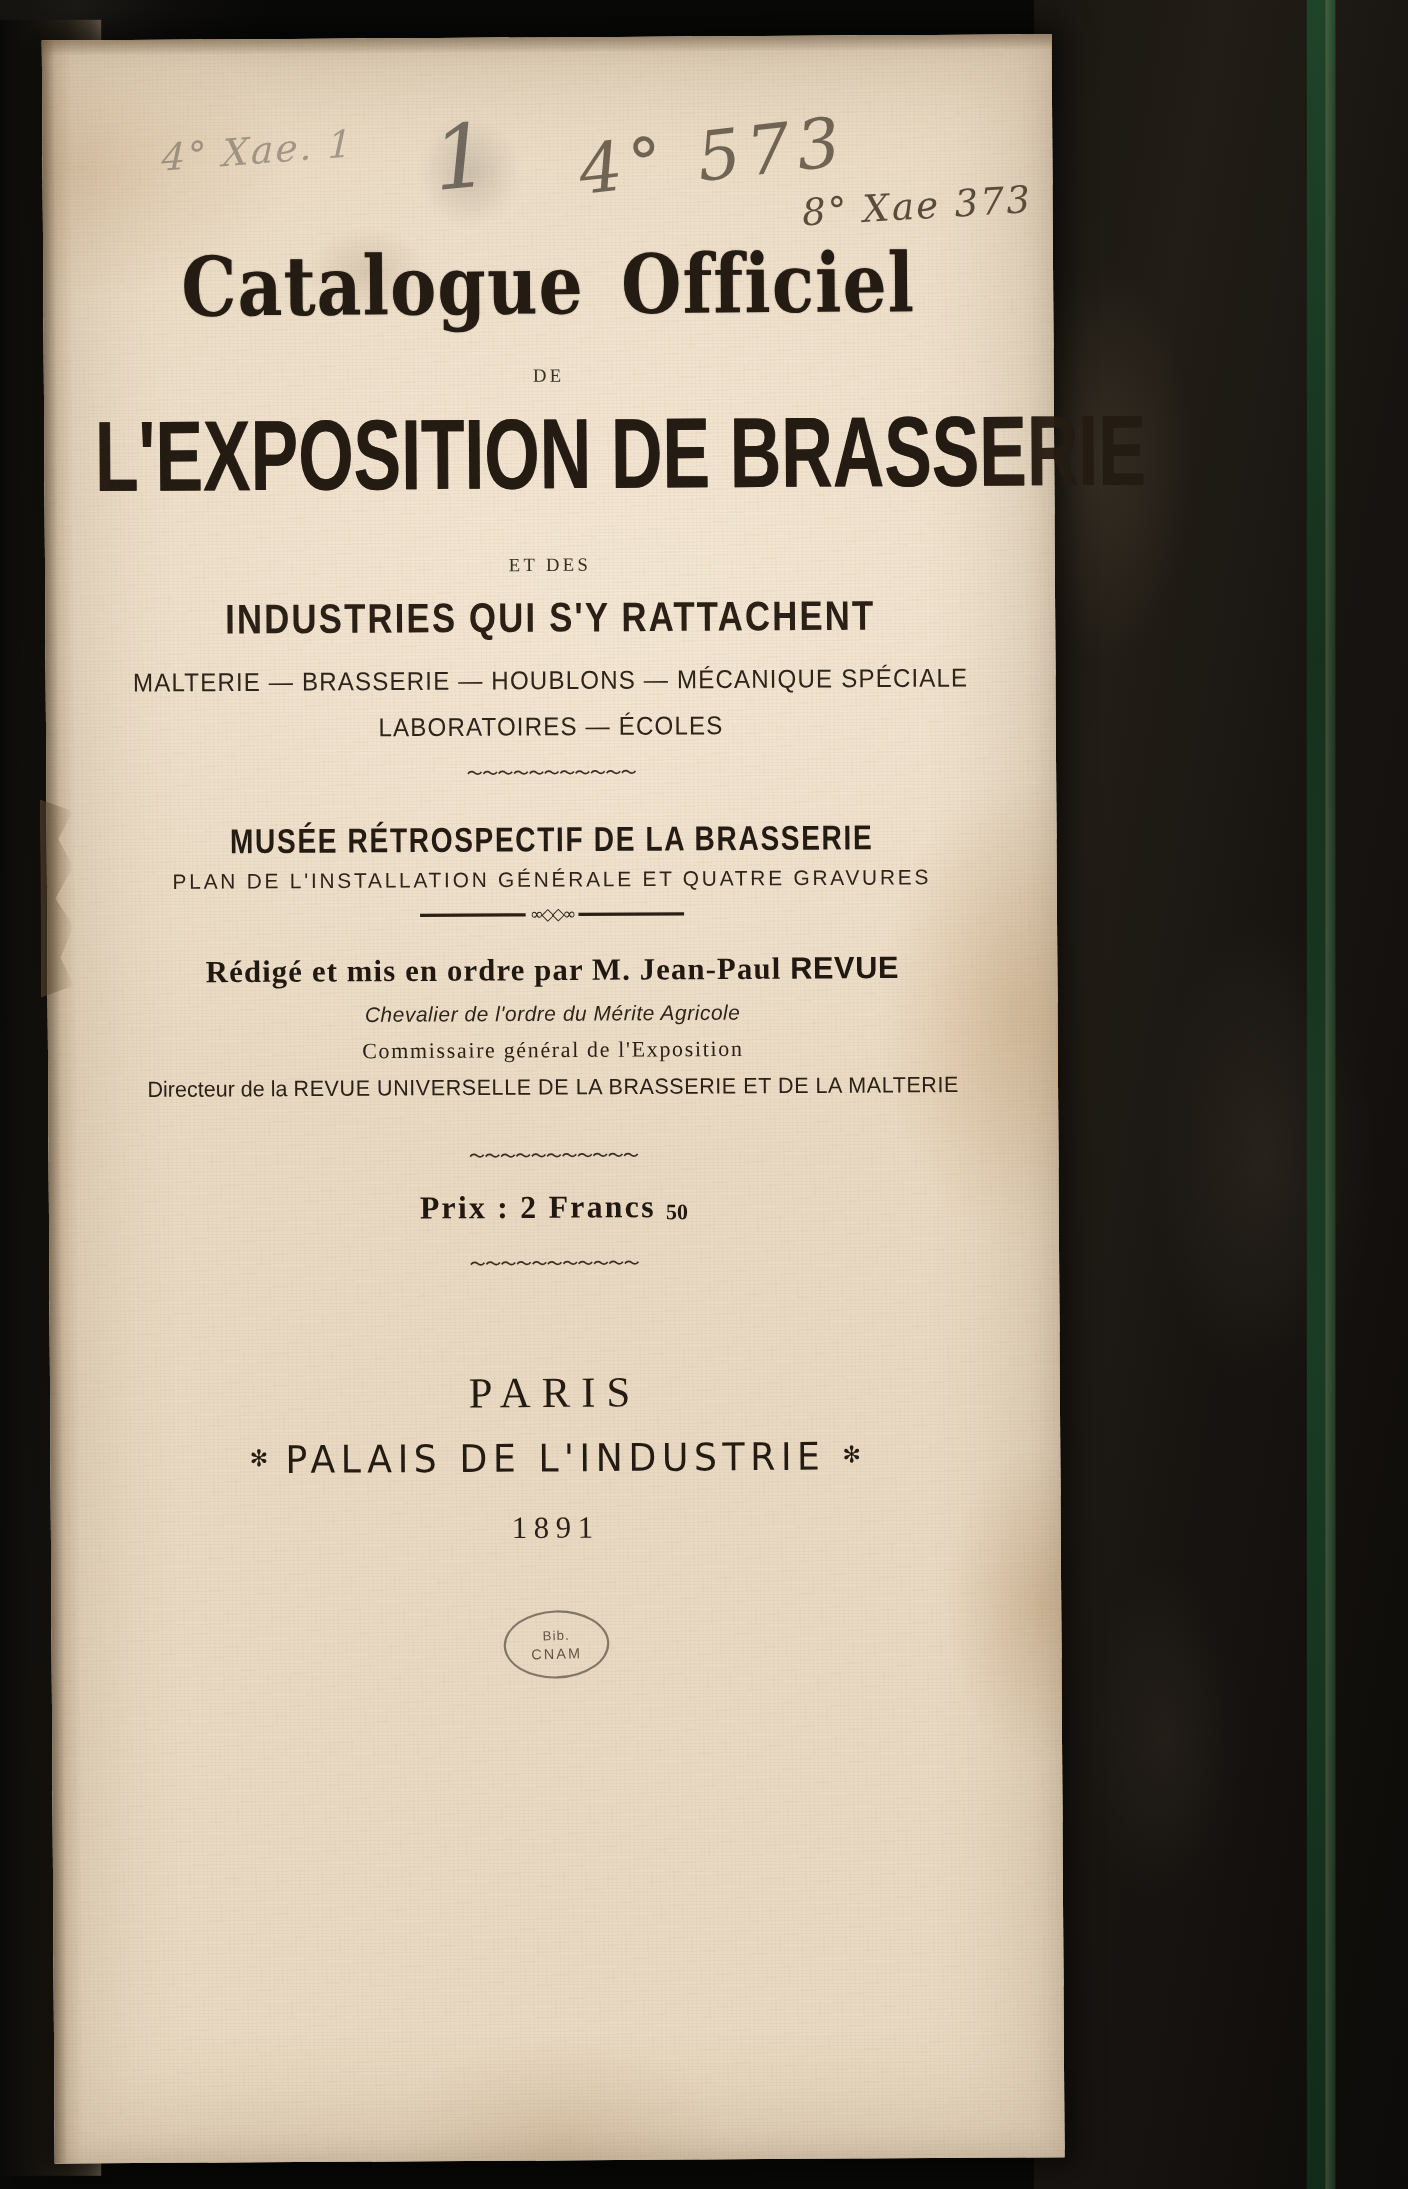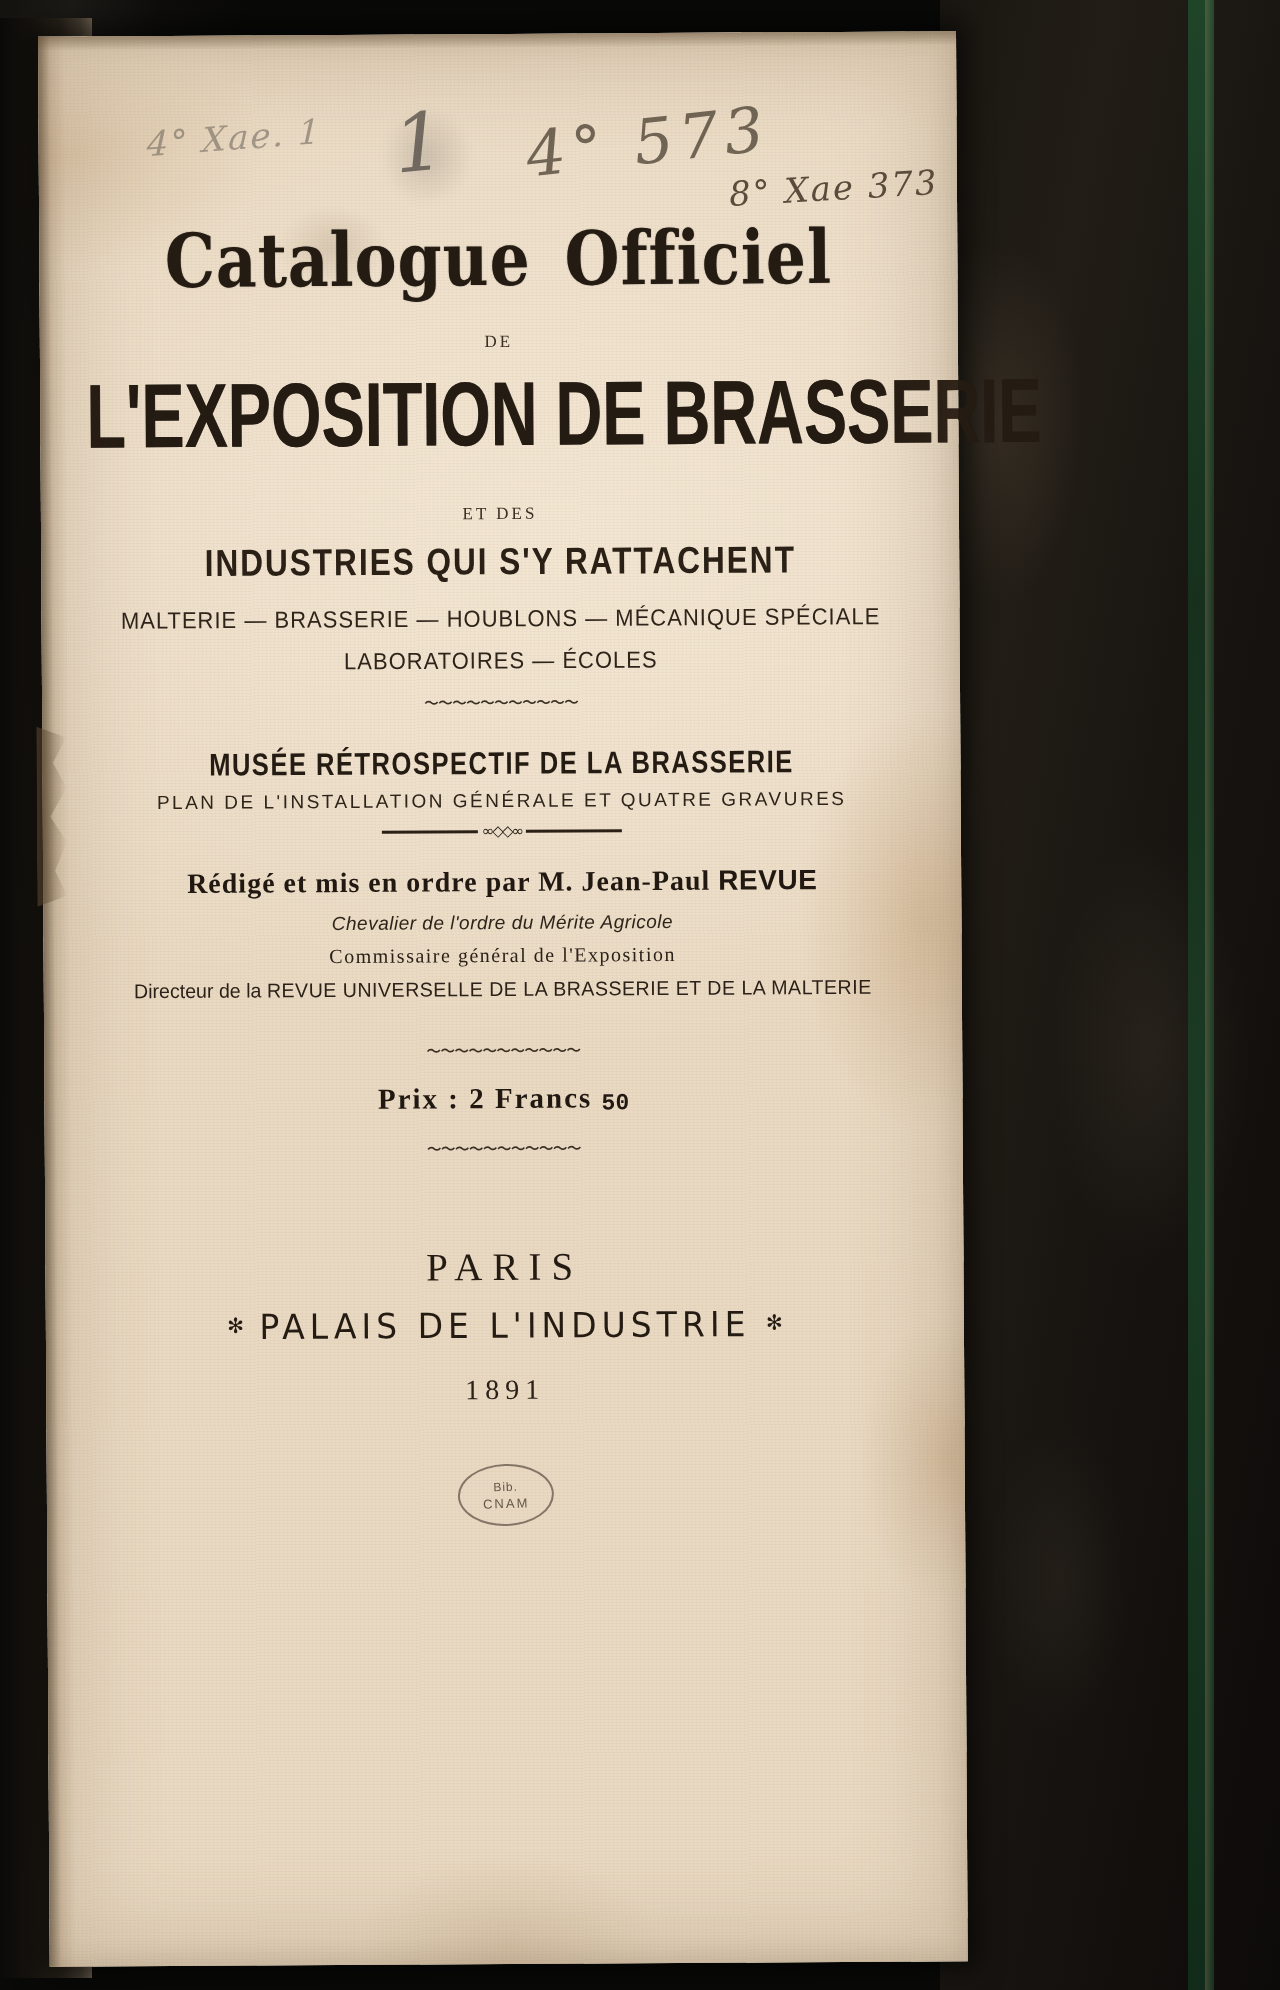--- a/index.html
+++ b/index.html
@@ -305,24 +305,23 @@
 
   #price-line {
     top: 1048px;
     font-family: "Liberation Serif", serif;
     font-weight: bold;
     font-size: 29px;
     letter-spacing: 2px;
     color: #201811;
   }
   #price-line .cents {
-    font-size: 23px;
+    font-size: 20px;
     letter-spacing: 0;
     vertical-align: -2px;
-    font-family: Liberation Mono, monospace;
   }
 
   #imprint-paris {
     top: 1210px;
     font-family: "Liberation Serif", serif;
     font-size: 39px;
     letter-spacing: 10px;
     color: #241b13;
   }
 

